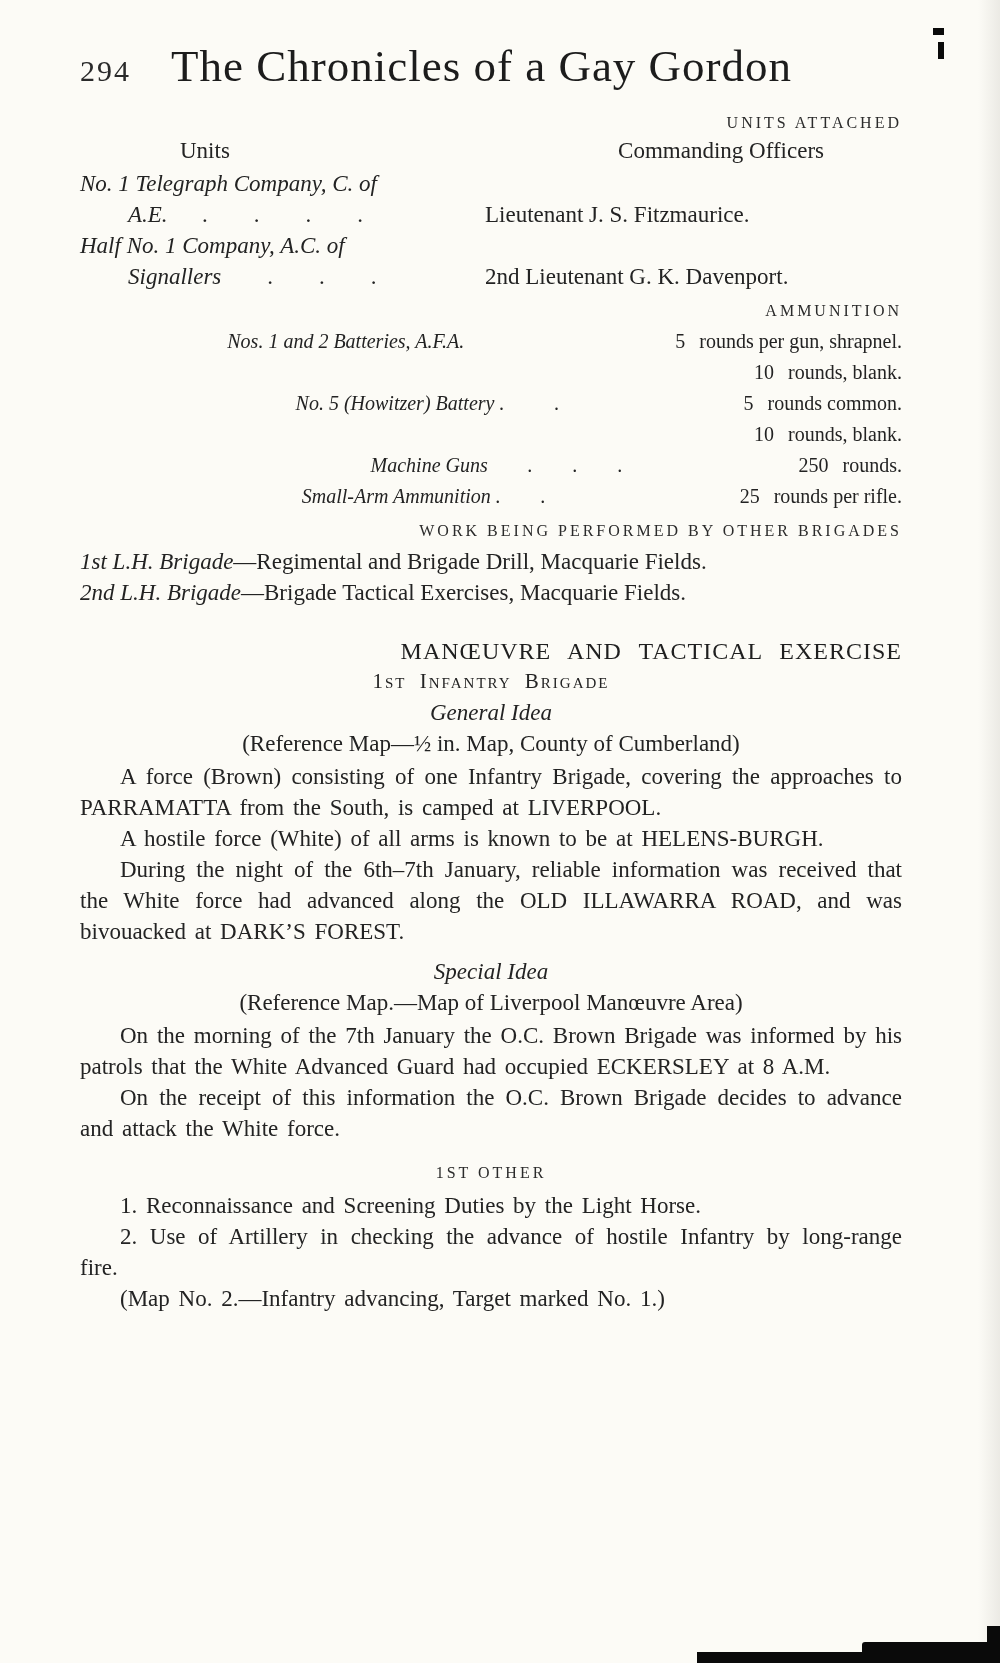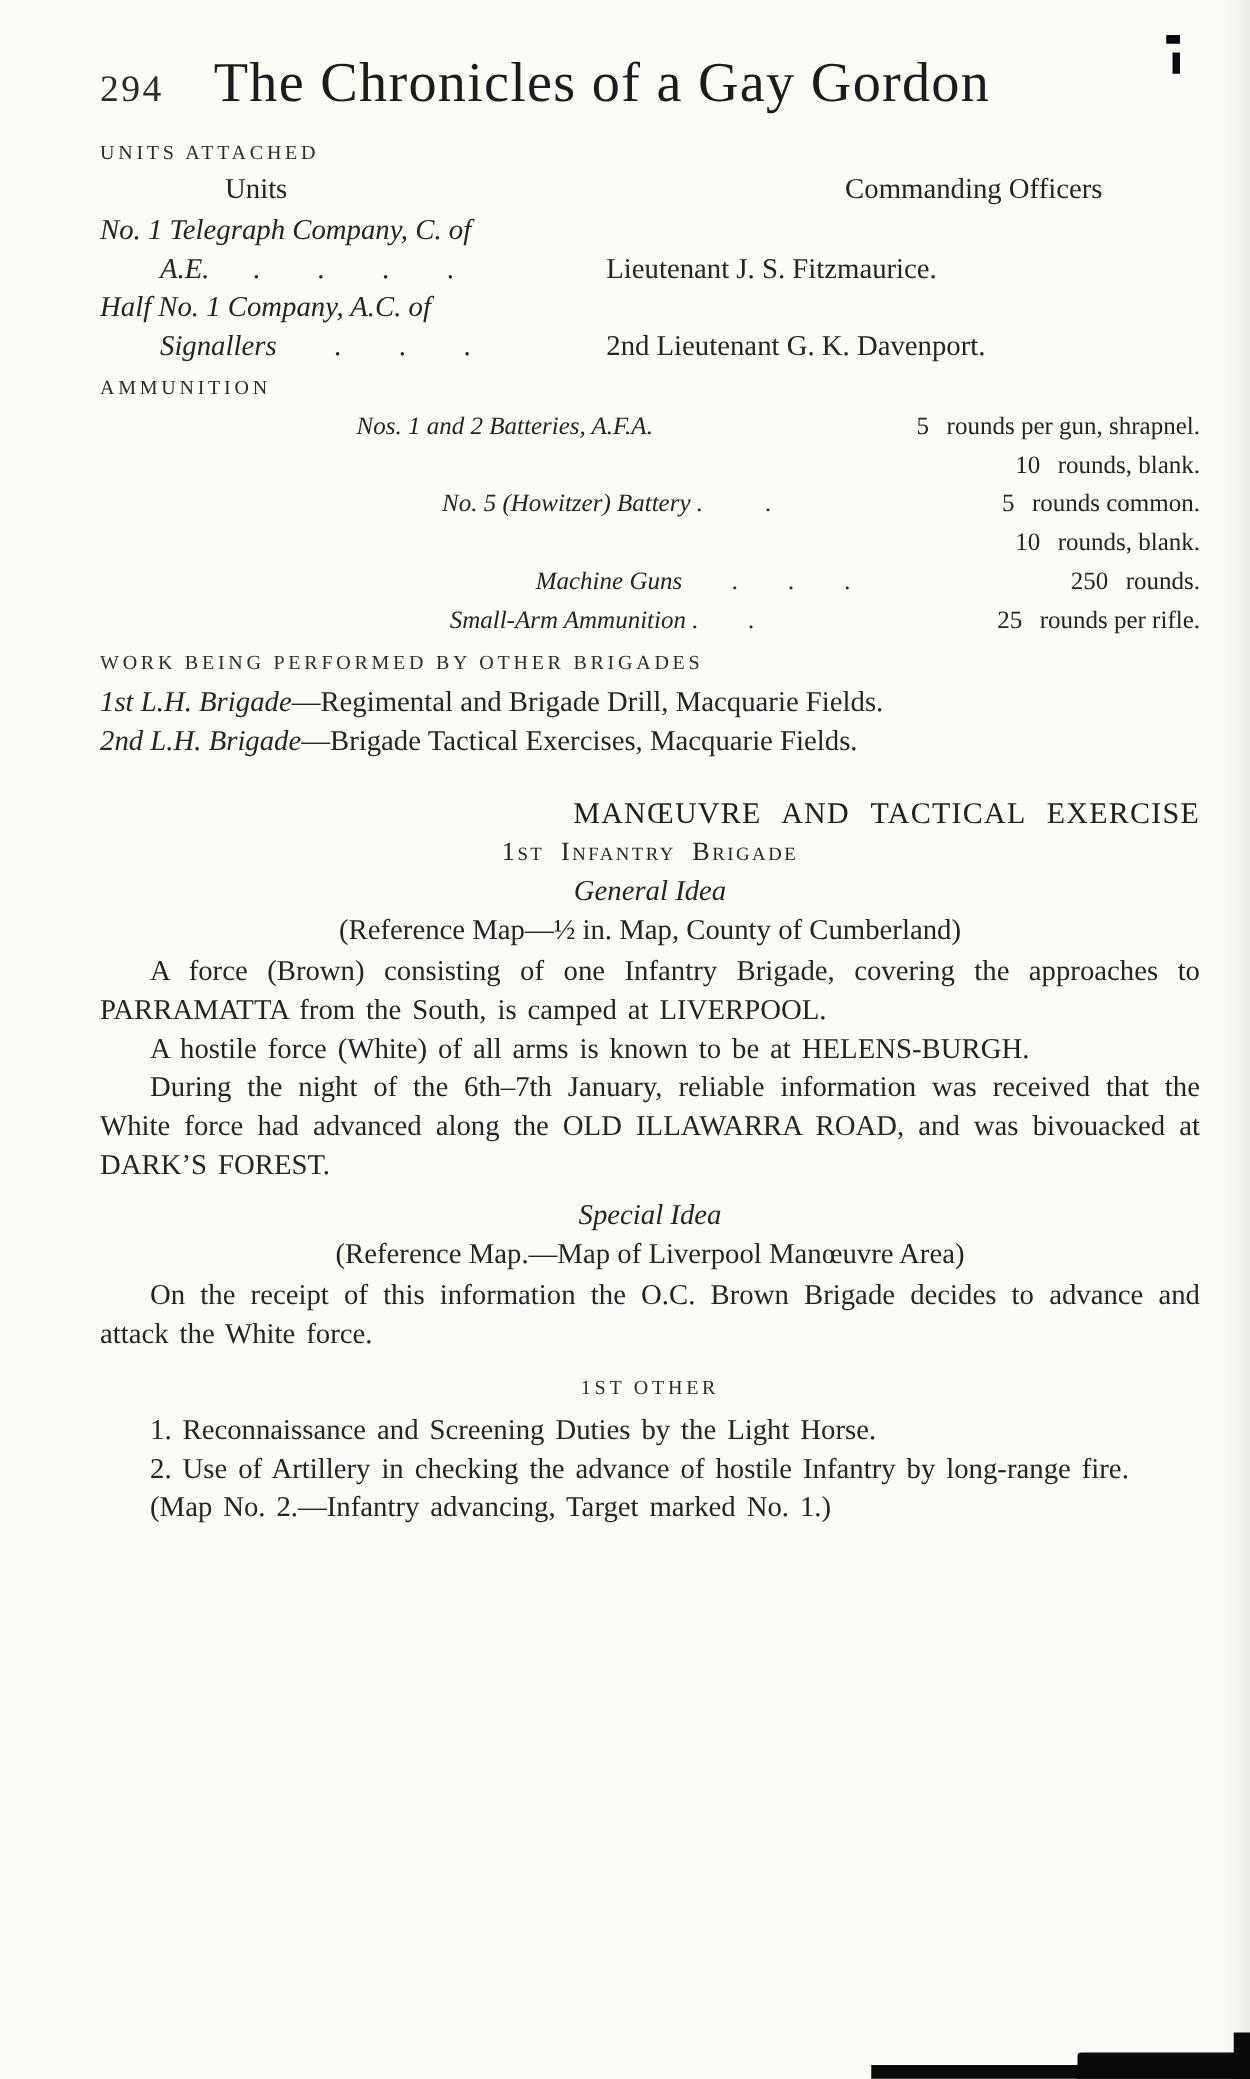--- a/index.html
+++ b/index.html
@@ -5,28 +5,28 @@
   * { margin:0; padding:0; box-sizing:border-box; }
   html,body { width:1000px; }
   body {
     width:1000px; height:1663px;
     background:#fcfbf6;
     font-family:"Liberation Serif", serif;
     color:#232323;
     position:relative;
     overflow:hidden;
   }
-  .page { padding:40px 40px 0 80px; position:relative; }
+  .page { padding:40px 98px 0 80px; position:relative; }
 
   .title-row { display:flex; align-items:baseline; gap:40px; margin-bottom:22px; }
   .page-number { font-size:30px; letter-spacing:2px; color:#2a2a2a; }
   .book-title { font-size:45px; font-weight:normal; letter-spacing:1px; color:#1c1c1c; white-space:nowrap; }
 
   .sc-heading {
-    text-align:left; font-weight:normal;
+    text-align:right; font-weight:normal;
     font-size:16px; letter-spacing:3px; color:#2b2b2b;
     margin:10px 0 6px 0;
   }
 
   .cols { display:flex; justify-content:space-between; font-size:23px; padding:0 78px 0 100px; margin-bottom:4px; }
 
   .unit-row { font-size:23px; line-height:31px; }
   .unit-line1 { font-style:italic; }
   .unit-line2 { position:relative; }
   .unit-line2 .name { font-style:italic; padding-left:48px; }
@@ -175,20 +175,21 @@
     <div class="reference-line">(Reference Map—½ in. Map, County of Cumberland)</div>
     <div class="para-block">
       <p class="para">A force (Brown) consisting of one Infantry Brigade, covering the approaches to PARRAMATTA from the South, is camped at LIVERPOOL.</p>
       <p class="para">A hostile force (White) of all arms is known to be at HELENS-BURGH.</p>
       <p class="para">During the night of the 6th–7th January, reliable information was received that the White force had advanced along the OLD ILLAWARRA ROAD, and was bivouacked at DARK’S FOREST.</p>
     </div>
 
     <h4 class="italic-heading" style="margin-top:12px;">Special Idea</h4>
     <div class="reference-line">(Reference Map.—Map of Liverpool Manœuvre Area)</div>
     <div class="para-block">
+      <p class="para">On the morning of the 7th January the O.C. Brown Brigade was informed by his patrols that the White Advanced Guard had occupied ECKERSLEY at 8 A.M.</p>
       <p class="para">On the receipt of this information the O.C. Brown Brigade decides to advance and attack the White force.</p>
     </div>
 
     <h4 class="phase-heading">1ST OTHER</h4>
     <div>
       <p class="para">1. Reconnaissance and Screening Duties by the Light Horse.</p>
       <p class="para">2. Use of Artillery in checking the advance of hostile Infantry by long-range fire.</p>
       <p class="para">(Map No. 2.—Infantry advancing, Target marked No. 1.)</p>
     </div>
   </section>

